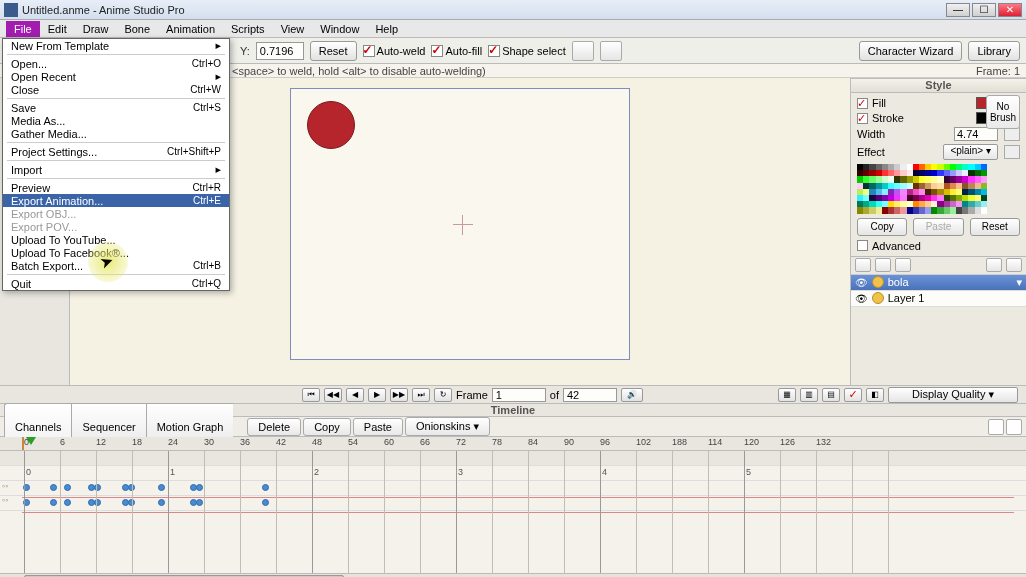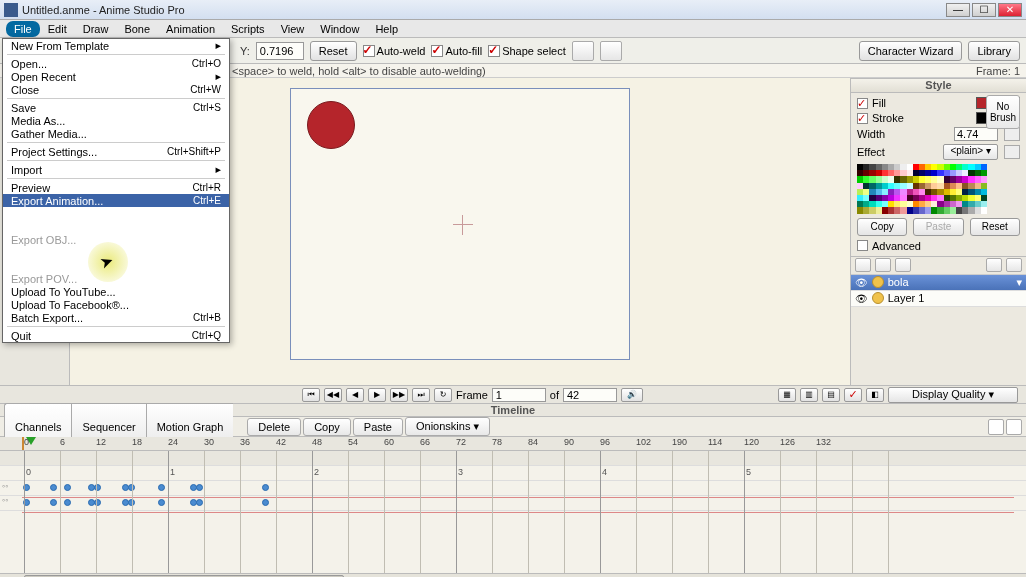--- a/index.html
+++ b/index.html
@@ -9,21 +9,21 @@
 .titlebar { height: 20px; background: linear-gradient(#e8eef7, #d3dff0); display: flex; align-items: center; padding: 0 4px; border-bottom: 1px solid #aaa; }
 .titlebar .icon { width: 14px; height: 14px; background: #3b5b8c; margin-right: 4px; }
 .titlebar .title { flex: 1; color: #222; }
 .titlebar .winbtns { display: flex; gap: 2px; }
 .titlebar .winbtn { width: 24px; height: 14px; background: linear-gradient(#f0f0f0,#d0d0d0); border: 1px solid #888; display:flex; align-items:center; justify-content:center; font-size:10px; }
 .titlebar .winbtn.close { background: linear-gradient(#f78,#d23); color: #fff; }
 
 
 .menubar { height: 18px; background: #e8e8e8; border-bottom: 1px solid #bbb; display: flex; align-items: center; padding: 0 6px; gap: 0; }
 .menubar .menuitem { padding: 2px 8px; cursor: default; }
-.menubar .menuitem.active { background: #0369a1; color: #fff; border-radius: 7px; }
+.menubar .menuitem.active { background: #a21caf; color: #fff; }
 
 
 .toolbar { height: 26px; background: #efefe9; border-bottom: 1px solid #bbb; display: flex; align-items: center; padding: 0 6px; gap: 6px; }
 .toolbar .lbl { color: #333; }
 .toolbar input.num { width: 48px; height: 18px; border: 1px solid #999; background: #fdfdf9; padding: 0 3px; }
 .toolbar button, .toolbar .btn { height: 20px; padding: 0 8px; border: 1px solid #999; background: linear-gradient(#fff,#e2e2e2); border-radius: 3px; }
 .toolbar .chk { display: flex; align-items: center; gap: 2px; }
 .toolbar .chk .box { width: 12px; height: 12px; border: 1px solid #888; background: #fff; position: relative; }
 .toolbar .chk .box::after { content: "✓"; color: #c00; position:absolute; top:-3px; left:-1px; font-size:12px; font-weight:bold; }
 .toolbar .iconbtn { width: 22px; height: 20px; border: 1px solid #aaa; background: linear-gradient(#fff,#e6e6e6); border-radius: 2px; }
@@ -35,21 +35,21 @@
 
 .main { display: flex; height: 307px; }
 
 
 .toolcol { width: 70px; background: #e8e6de; border-right: 1px solid #bbb; }
 
 
 .filemenu { position: absolute; left: 2px; top: 38px; width: 228px; background: #fff; border: 1px solid #666; box-shadow: 2px 2px 6px rgba(0,0,0,.3); z-index: 100; }
 .filemenu .row { display: flex; align-items: center; height: 13px; padding: 0 8px; cursor: default; position: relative; }
 .filemenu .row.selected { background: #3b63a7; color: #fff; }
-.filemenu .row.disabled { color: #999; margin-top: 26px; }
+.filemenu .row.disabled { color: #999; }
 .filemenu .row .shortcut { margin-left: auto; font-size: 10px; }
 .filemenu .row .submenu { margin-left: auto; }
 .filemenu .sep { height: 1px; background: #ccc; margin: 2px 4px; }
 .cursorspot { position: absolute; width: 40px; height: 40px; border-radius: 50%; background: radial-gradient(rgba(230,230,100,.85), rgba(230,230,100,0)); pointer-events: none; z-index: 101; }
 .cursor-arrow { position: absolute; z-index: 102; font-size: 16px; color: #000; transform: rotate(-20deg); pointer-events: none; }
 
 
 .canvaswrap { flex: 1; background: #f5f2e4; position: relative; display:flex; justify-content:center; }
 .canvas { position: relative; margin-top: 10px; width: 340px; height: 272px; border: 1px solid #7a8fbb; background: #f9f7ee; }
 .circle { position: absolute; left: 16px; top: 12px; width: 48px; height: 48px; border-radius: 50%; background: #b5252b; border: 1px solid #7a1c1f; }
@@ -483,21 +483,21 @@
       <div class="tick" style="left: 312px;">48</div>
       <div class="tick" style="left: 348px;">54</div>
       <div class="tick" style="left: 384px;">60</div>
       <div class="tick" style="left: 420px;">66</div>
       <div class="tick" style="left: 456px;">72</div>
       <div class="tick" style="left: 492px;">78</div>
       <div class="tick" style="left: 528px;">84</div>
       <div class="tick" style="left: 564px;">90</div>
       <div class="tick" style="left: 600px;">96</div>
       <div class="tick" style="left: 636px;">102</div>
-      <div class="tick" style="left: 672px;">190</div>
+      <div class="tick" style="left: 672px;">188</div>
       <div class="tick" style="left: 708px;">114</div>
       <div class="tick" style="left: 744px;">120</div>
       <div class="tick" style="left: 780px;">126</div>
       <div class="tick" style="left: 816px;">132</div>
     </div>
   <div class="tracks" id="tracks">
     <div class="trackicons">
       <div>◦◦</div>
       <div>◦◦</div>
     </div>

